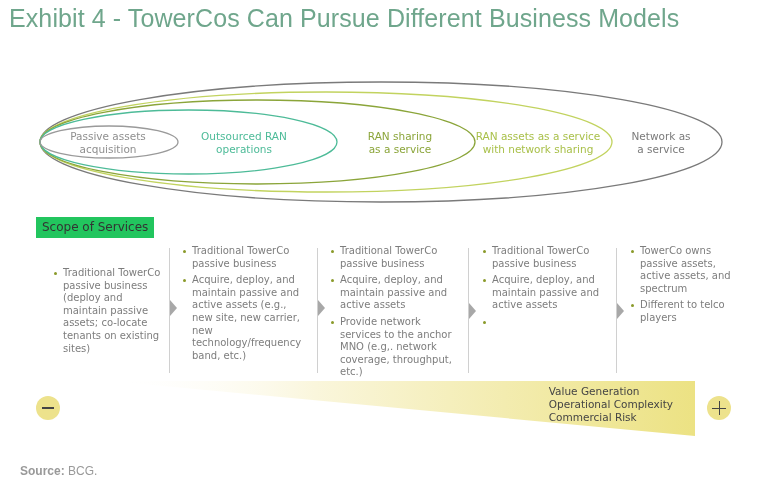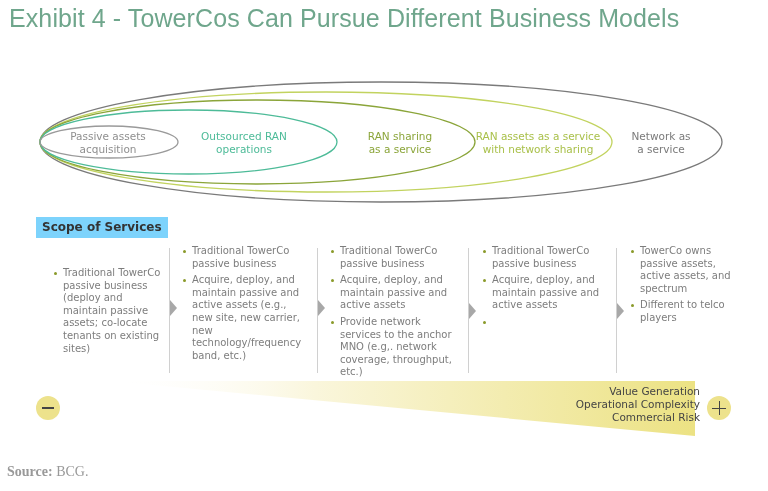--- a/index.html
+++ b/index.html
@@ -1,31 +1,31 @@
 <!DOCTYPE html>
 <html><head>
 <meta charset="utf-8">
 <style>
   html, body { margin:0; padding:0; background:#ffffff; }
   body { width:768px; height:491px; position:relative; overflow:hidden; font-family:"Liberation Sans", sans-serif; }
   .title { position:absolute; left:9px; top:4px; font-size:25px; color:#6fa68c; letter-spacing:0.1px; font-family:"Liberation Sans", sans-serif; }
   svg.ell { position:absolute; left:0; top:0; }
   .elabel { position:absolute; text-align:center; font-size:10.5px; line-height:13px; font-family:"DejaVu Sans", sans-serif; }
-  .scope { position:absolute; left:36px; top:217px; background:#7dd3fc; padding:3px 6px 4px 6px; font-size:12px; font-weight:bold; color:#333; font-family:"DejaVu Sans", sans-serif; }
+  .scope { position:absolute; left:36px; top:217px; background:#22c55e; padding:3px 6px 4px 6px; font-size:12px; font-weight:normal; color:#333; font-family:"DejaVu Sans", sans-serif; }
   .col { position:absolute; top:245px; font-size:10px; line-height:12.6px; color:#7d7d7d; font-family:"DejaVu Sans", sans-serif; }
   .col ul { margin:0; padding:0; list-style:none; }
   .col li { position:relative; padding-left:9px; margin-bottom:4px; }
   .col li .dot { position:absolute; left:0; top:5px; width:3px; height:3px; border-radius:50%; background:#8a9a2a; }
   .sep { position:absolute; top:248px; width:1px; height:125px; background:#d0d0d0; }
   .arrow { position:absolute; width:0; height:0; border-top:8px solid transparent; border-bottom:8px solid transparent; border-left:7px solid #a8a8a8; }
   .wedge { position:absolute; left:0; top:0; }
-  .metrics { position:absolute; right:68px; top:385px; text-align:right; font-size:10.5px; line-height:13px; color:#444; font-family:"DejaVu Sans", sans-serif; }
+  .metrics { position:absolute; right:95px; top:385px; font-size:10.5px; line-height:13px; color:#444; font-family:"DejaVu Sans", sans-serif; }
   .circ { position:absolute; width:24px; height:24px; border-radius:50%; background:#ede28c; }
   .circ .bar { position:absolute; background:#444; }
-  .source { position:absolute; left:7px; top:464px; font-size:14px; color:#999; font-family:Liberation Serif, serif; }
+  .source { position:absolute; left:20px; top:464px; font-size:12px; color:#999; font-family:Liberation Sans, sans-serif; }
   .source b { font-weight:bold; }
 </style>
 </head>
 <body>
 
 <div class="title">Exhibit 4 - TowerCos Can Pursue Different Business Models</div>
 
 <svg class="ell" width="768" height="215">
   <ellipse cx="381" cy="142" rx="341" ry="60" fill="none" stroke="#7a7a7a" stroke-width="1.3"></ellipse>
   <ellipse cx="326" cy="142" rx="286" ry="50" fill="none" stroke="#c2d35f" stroke-width="1.3"></ellipse>

